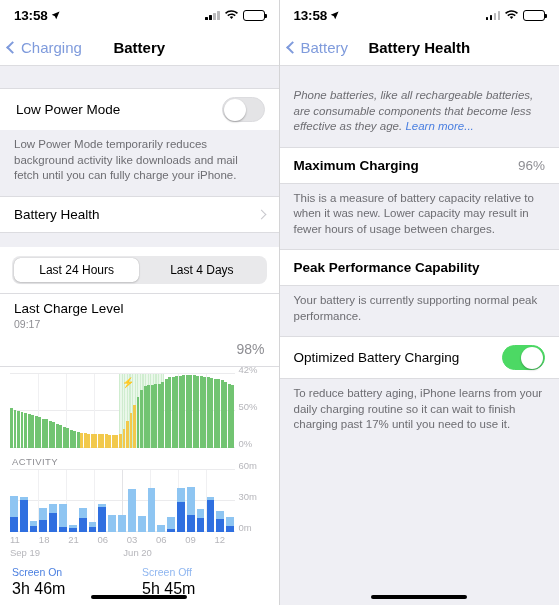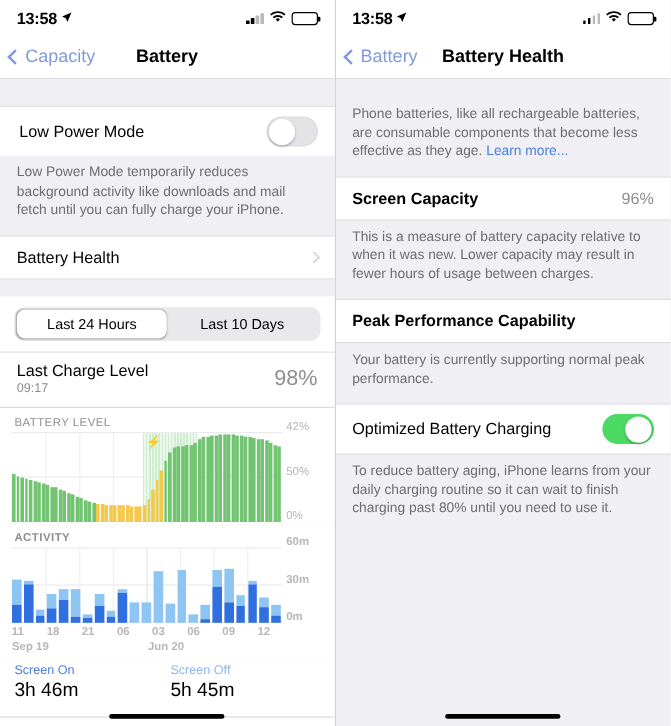--- a/index.html
+++ b/index.html
@@ -141,21 +141,21 @@
   .seg-item.active { background: #fff; box-shadow: 0 0 1px rgba(0,0,0,.3), 0 1px 2px rgba(0,0,0,.15); }
 
   
   .charge-row {
     background: #fff; padding: 7px 14px 9px 14px;
     display: flex; align-items: flex-start;
     border-bottom: 0.5px solid #dcdce0;
   }
   .charge-main { font-size: 13.5px; color:#000; }
   .charge-sub { font-size: 10.5px; color:#8e8e93; margin-top:2px; }
-  .charge-pct { margin-left:auto; font-size: 18px; color:#8e8e93; padding-top:4px;}
+  .charge-pct { margin-left:auto; font-size: 14px; color:#8e8e93; padding-top:4px;margin-top:36px;}
 
   
   .chart-block { background:#fff; padding: 7px 0 2px 0; }
   .chart-title {
     font-size: 9.5px; color:#8e8e93; letter-spacing: .4px;
     padding: 0 0 3px 12px;
   }
   .chart-area {
     position: relative; margin: 0 44px 0 10px; height: 74px;
   }
@@ -240,21 +240,21 @@
             <path d="M7 1.6c-2.2 0-4.3.8-5.8 2.2L0 2.6A9.9 9.9 0 0 1 7 0c2.7 0 5.2 1 7 2.6L12.8 3.8A8.3 8.3 0 0 0 7 1.6z" fill="#000"></path>
           </svg>
         </span>
         <span class="batt-ico"><span class="batt-fill"></span></span>
       </span>
     </div>
 
     <div class="navbar">
       <div class="nav-back">
         <span class="chev-left"></span>
-        <span>Capacity</span>
+        <span>Charging</span>
       </div>
       <div class="nav-title">Battery</div>
     </div>
 
     <div class="body">
       <div class="gap"></div>
 
       <div class="cell first">
         <span class="cell-label">Low Power Mode</span>
         <span class="toggle">
@@ -266,34 +266,33 @@
       <div class="cell">
         <span class="cell-label">Battery Health</span>
         <span class="chev-right"></span>
       </div>
 
       <div class="gap-sm"></div>
 
       <div class="seg-wrap" style="padding-top:9px;">
         <div class="seg">
           <div class="seg-item active">Last 24 Hours</div>
-          <div class="seg-item">Last 10 Days</div>
+          <div class="seg-item">Last 4 Days</div>
         </div>
       </div>
 
       <div class="charge-row">
         <div>
           <div class="charge-main">Last Charge Level</div>
           <div class="charge-sub">09:17</div>
         </div>
         <div class="charge-pct">98%</div>
       </div>
 
       <div class="chart-block">
-        <div class="chart-title">BATTERY LEVEL</div>
         <div class="chart-area" id="blChart">
           <div class="ylabels" id="blY">
               <div class="ylab" style="bottom: -6px;">0%</div>
               <div class="ylab" style="bottom: 31px;">50%</div>
               <div class="ylab" style="bottom: 68px;">42%</div>
             </div>
         <div class="grid-h" style="bottom: 0%;"></div>
             <div class="grid-h" style="bottom: 50%;"></div>
             <div class="grid-h" style="bottom: 100%;"></div>
             <div class="grid-v" style="left: 12.5%; border-left-color: rgb(240, 240, 242);"></div>
@@ -495,21 +494,21 @@
               <div class="bar">
                 <span class="bseg" style="height: 63.64px; background: rgb(114, 196, 114);"></span>
               </div>
               <div class="bar">
                 <span class="bseg" style="height: 62.9px; background: rgb(114, 196, 114);"></span>
               </div>
             </div>
           </div>
       </div>
 
-      <div class="chart-block" style="padding-top:6px;font-weight:bold;">
+      <div class="chart-block" style="padding-top:6px;">
         <div class="chart-title">ACTIVITY</div>
         <div class="chart-area activity" id="acChart">
           <div class="ylabels" id="acY">
               <div class="ylab" style="bottom: -6px;">0m</div>
               <div class="ylab" style="bottom: 25px;">30m</div>
               <div class="ylab" style="bottom: 56px;">60m</div>
             </div>
         <div class="grid-h" style="bottom: 0%;"></div>
             <div class="grid-h" style="bottom: 50%;"></div>
             <div class="grid-h" style="bottom: 100%;"></div>
@@ -681,41 +680,41 @@
       <div class="nav-back">
         <span class="chev-left"></span>
         <span>Battery</span>
       </div>
       <div class="nav-title">Battery Health</div>
     </div>
 
     <div class="body">
       <div class="gap"></div>
 
-      <div class="footnote" style="padding-top:0;">
+      <div class="footnote" style="padding-top:0;font-style:italic;">
         <span>Phone batteries, like all rechargeable batteries, are consumable components that become less effective as they age.</span>
         <span class="link">Learn more...</span>
       </div>
 
       <div class="cell">
-        <span class="cell-label" style="font-weight:bold">Screen Capacity</span>
+        <span class="cell-label" style="font-weight:bold">Maximum Charging</span>
         <span class="cell-value">96%</span>
       </div>
       <div class="footnote">This is a measure of battery capacity relative to when it was new. Lower capacity may result in fewer hours of usage between charges.</div>
 
       <div class="cell">
         <span class="cell-label" style="font-weight:bold">Peak Performance Capability</span>
       </div>
       <div class="footnote">Your battery is currently supporting normal peak performance.</div>
 
       <div class="cell">
         <span class="cell-label">Optimized Battery Charging</span>
         <span class="toggle on">
             <span class="knob"></span>
           </span>
       </div>
-      <div class="footnote">To reduce battery aging, iPhone learns from your daily charging routine so it can wait to finish charging past 80% until you need to use it.</div>
+      <div class="footnote">To reduce battery aging, iPhone learns from your daily charging routine so it can wait to finish charging past 17% until you need to use it.</div>
     </div>
 
     <div class="home-ind"></div>
   </div>
 
 </div>
 
 </body></html>

